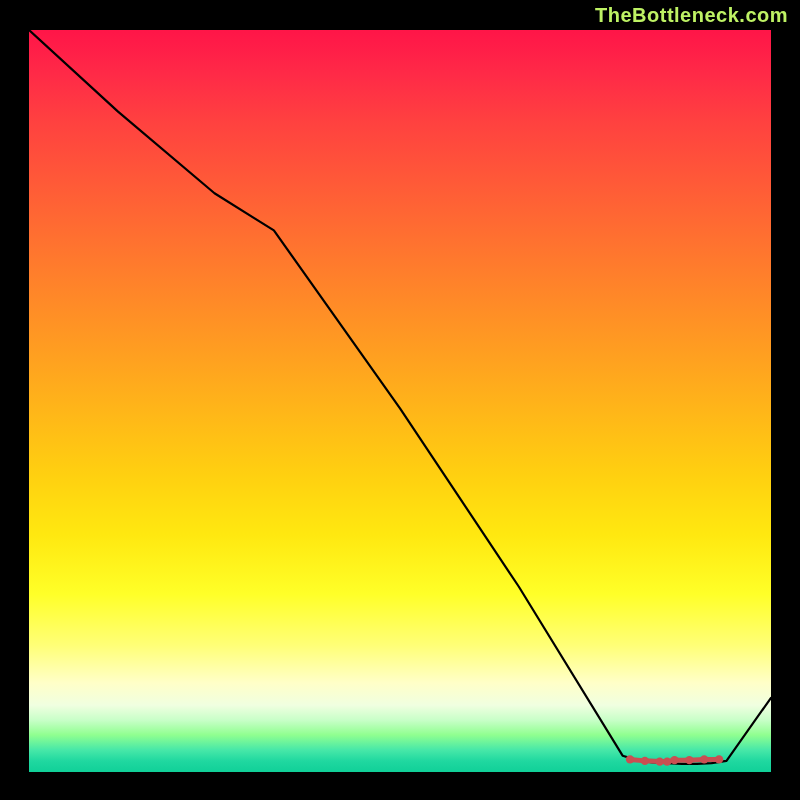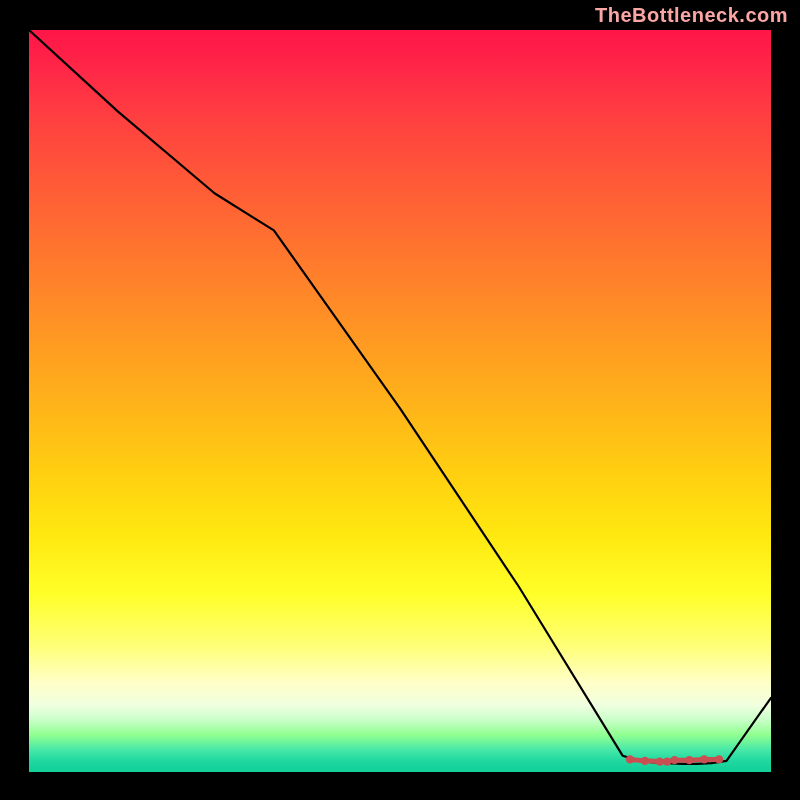--- a/index.html
+++ b/index.html
@@ -13,21 +13,21 @@
   .outer {
     width: 800px;
     height: 800px;
     background: #000;
     position: relative;
   }
   .watermark {
     position: absolute;
     top: 4px;
     right: 12px;
-    color: #fca5a5;
+    color: #bef264;
     font-size: 20px;
     font-weight: bold;
     letter-spacing: 0.5px;
   }
   .plot-frame {
     position: absolute;
     left: 29px;
     top: 30px;
     width: 742px;
     height: 742px;

